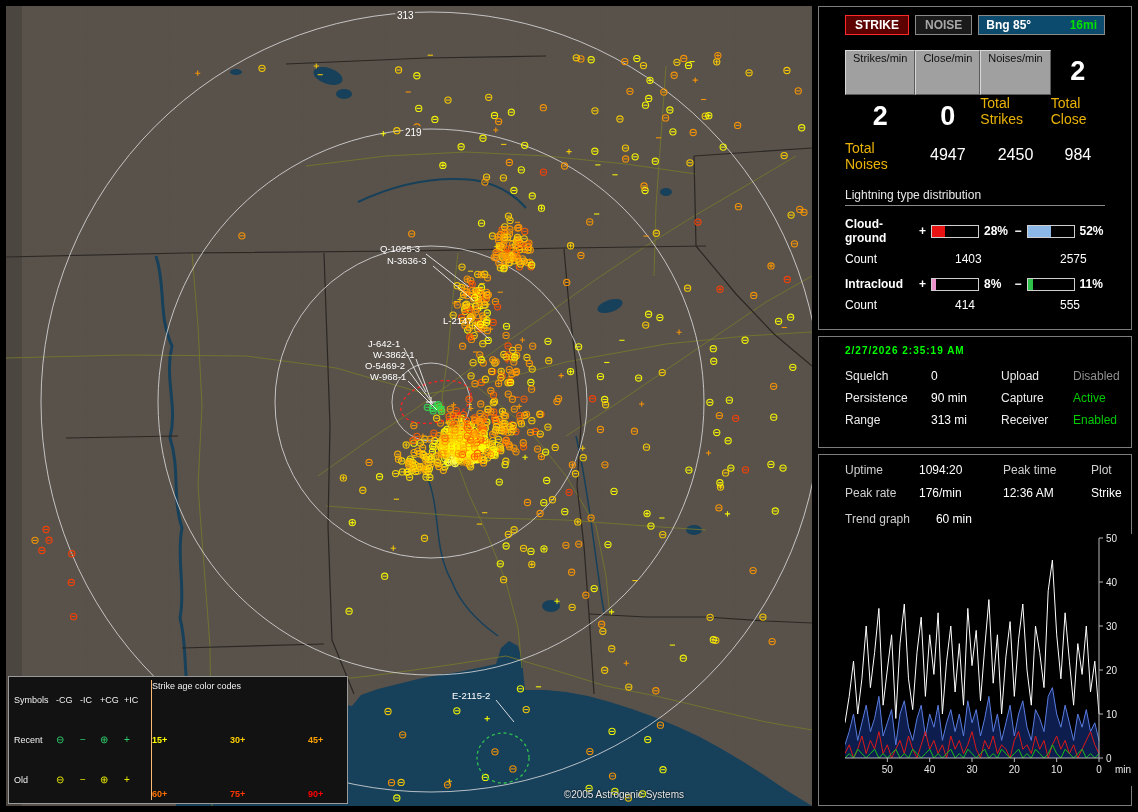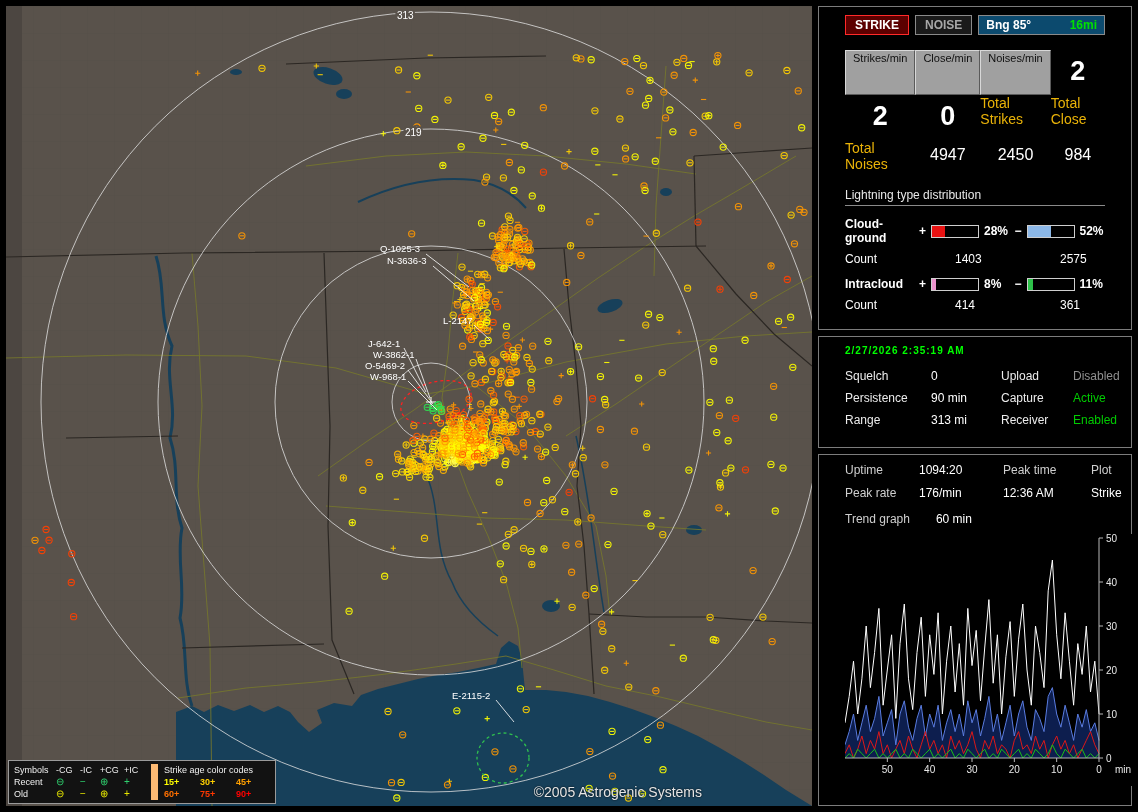--- a/index.html
+++ b/index.html
@@ -2,28 +2,28 @@
 <html><head>
 <meta charset="utf-8">
 <style>
   html,body{margin:0;padding:0;background:#000;}
   body{width:1138px;height:812px;position:relative;overflow:hidden;
        font-family:"Liberation Sans",sans-serif;color:#fff;}
 
   
   #map{position:absolute;left:6px;top:6px;width:806px;height:800px;background:#59524b;}
   #map svg text{font-family:"Liberation Sans",sans-serif;}
-  #copyright{position:absolute;right:110px;bottom:6px;font-size:14px;color:#e6e6e6;text-shadow:0 0 2px #000;}
+  #copyright{position:absolute;right:128px;bottom:6px;font-size:10px;color:#e6e6e6;text-shadow:0 0 2px #000;}
 
   
   #legend{position:absolute;left:2px;bottom:2px;background:#121212;border:1px solid #9a9a9a;
           color:#eee;font-size:9px;padding:3px 5px;display:flex;gap:7px;line-height:12px;}
   .lg-left{display:grid;grid-template-columns:42px 24px 20px 24px 20px;align-items:center;}
-  .lg-right{display:grid;grid-template-columns:36px 36px 34px;border-left:7px solid #fdba74;
-            padding-left:6px;align-items:center;}
+  .lg-right{display:grid;grid-template-columns:36px 36px 34px;border-left:1px solid #fdba74;
+            padding-left:0;align-items:center;gap:42px;}
   .lg-h,.lg-l{color:#f0f0f0;}
   .lg-s{font-size:10px;text-align:left;}
   .lg-at{grid-column:1/4;color:#f0f0f0;}
   .lg-a{font-weight:bold;}
 
   
   #sidebar{position:absolute;left:818px;top:6px;width:314px;height:800px;
            display:flex;flex-direction:column;gap:6px;}
   .panel{background:#000;border:1px solid #7c7c7c;box-sizing:border-box;padding:8px 26px;font-size:12px;}
   #panel-strikes{height:324px;}
@@ -4055,21 +4055,21 @@
       <span class="pct">8%</span>
       <span class="pm">−</span>
       <span class="bar">
           <span class="fill" style="width: 11%; background: rgb(46, 194, 74);"></span>
         </span>
       <span class="pct">11%</span>
     </div>
     <div class="count-row">
       <span class="count-label">Count</span>
       <span class="cnt1">414</span>
-      <span>361</span>
+      <span>555</span>
     </div>
   </div>
 
   <div class="panel" id="panel-status">
     <div class="clock">2/27/2026 2:35:19 AM</div>
     <div class="status-grid">
       <span class="lab">Squelch</span>
       <span class="val">0</span>
       <span class="lab">Upload</span>
       <span class="val dim">Disabled</span>

